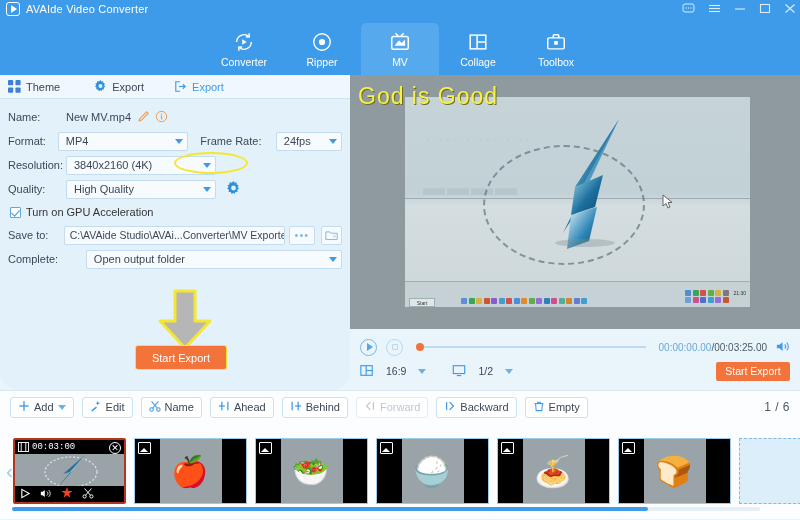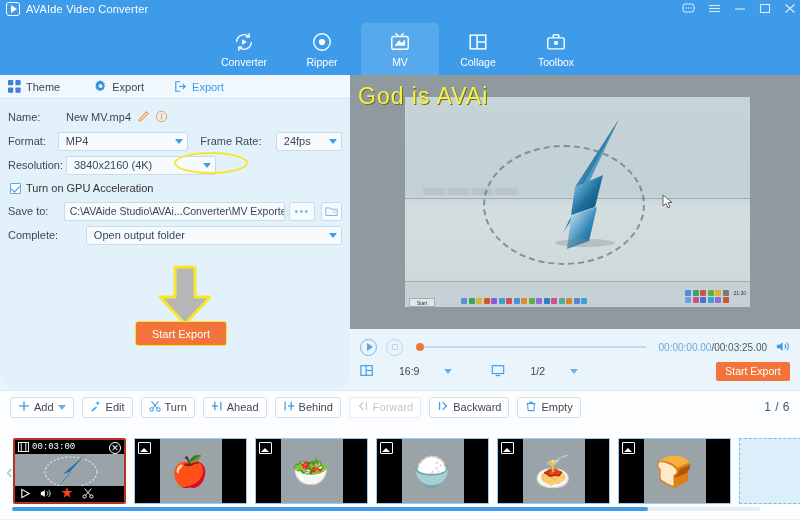--- a/index.html
+++ b/index.html
@@ -170,21 +170,21 @@
     width: 17px; height: 17px; border: 1.3px solid #7bb6e2; border-radius: 50%;
     display: flex; align-items: center; justify-content: center;
   }
   .circ-btn.dim { border-color: #b9d6ec; }
   .tri-play { width:0;height:0;border-left:6px solid #5ba5dd;border-top:4px solid transparent;border-bottom:4px solid transparent;margin-left:2px; }
   .sq-stop { width: 6px; height: 6px; border: 1.2px solid #b9d6ec; border-radius: 1px; }
   .seek { flex: 1; height: 2px; background: #bddaf0; position: relative; margin: 0 4px; }
   .seek-knob { position: absolute; left: 0; top: -3px; width: 8px; height: 8px; border-radius: 50%; background: #f2743a; }
   .time { font-size: 10px; color: #4a5a68; white-space: nowrap; }
   .time .cur { color: #6aa9dd; }
-  .pl-row2 { display: flex; align-items: center; gap: 25px; height: 24px; }
+  .pl-row2 { display: flex; align-items: center; gap: 12px; height: 24px; }
   .pl-txt { font-size: 10.5px; color: #3c4858; }
   .mini-caret { width:0;height:0;border-left:4px solid transparent;border-right:4px solid transparent;border-top:5px solid #6ab3ea; }
   .start-export-sm {
     margin-left: auto; width: 74px; height: 19px; background: #f2743a;
     border-radius: 2px; color: #fff; font-size: 10.5px;
     display: flex; align-items: center; justify-content: center;
   }
 
   
   .toolbar {
@@ -413,20 +413,33 @@
         </div>
 
         <div class="row">
           <span class="lbl">Resolution:</span>
           <div class="sel w150">
             <span>3840x2160 (4K)</span>
             <span class="caret"></span>
           </div>
         </div>
 
+        <div class="row">
+          <span class="lbl">Quality:</span>
+          <div class="sel w150">
+            <span>High Quality</span>
+            <span class="caret"></span>
+          </div>
+          <span style="margin-left:10px">
+            <svg width="15" height="15" viewBox="0 0 16 16">
+                <path fill="#2f8fdd" d="M8 0l1.1 1.9 2.1-.5.3 2.2 2 .9-1.1 1.9 1.4 1.7-1.8 1.3.3 2.2-2.2.1L9 13.8 8 12.4l-1.9 1.4-1.1-2.1-2.2-.1.3-2.2L1.3 8.1 2.7 6.4 1.6 4.5l2-.9.3-2.2 2.1.5z"></path>
+                <circle cx="8" cy="7.4" r="2.6" fill="#e3f1fb"></circle>
+              </svg>
+          </span>
+        </div>
 
         <div class="chk-row">
           <span class="chkbox"></span>
           <span>Turn on GPU Acceleration</span>
         </div>
 
         <div class="row">
           <span class="lbl">Save to:</span>
           <div class="path-box">
             <span>C:\AVAide Studio\AVAi...Converter\MV Exported</span>
@@ -525,21 +538,21 @@
                 <i style="background:#6f9fd8"></i>
                   <i style="background:#cf4f8c"></i>
                   <i style="background:#4f6fd0"></i>
                 <i style="background:#3f9fcf"></i>
                   <i style="background:#9a6bd6"></i>
                   <i style="background:#c8562e"></i>
               </div>
             </div>
           </div>
         </div>
-        <div class="overlay-title">God is AVAi</div>
+        <div class="overlay-title">God is Good</div>
       </div>
 
       <div class="player">
         <div class="pl-row1">
           <span class="circ-btn">
               <span class="tri-play"></span>
             </span>
           <span class="circ-btn dim">
               <span class="sq-stop"></span>
             </span>
@@ -595,21 +608,21 @@
           </svg></span>
       <span>Edit</span>
     </div>
     <div class="tb-btn">
       <span><svg width="12" height="12" viewBox="0 0 14 14" fill="none" stroke="#3d9be9" stroke-width="1.2">
             <circle cx="3" cy="11" r="2"></circle>
             <circle cx="11" cy="11" r="2"></circle>
             <line x1="4.2" y1="9.6" x2="11" y2="1.6"></line>
             <line x1="9.8" y1="9.6" x2="3" y2="1.6"></line>
           </svg></span>
-      <span>Turn</span>
+      <span>Name</span>
     </div>
     <div class="tb-btn">
       <span><svg width="12" height="12" viewBox="0 0 14 14" stroke="#3d9be9" stroke-width="1.5">
             <line x1="4.5" y1="2" x2="4.5" y2="12"></line>
             <line x1="1" y1="7" x2="8" y2="7"></line>
             <line x1="11.5" y1="2" x2="11.5" y2="12"></line>
           </svg></span>
       <span>Ahead</span>
     </div>
     <div class="tb-btn">

